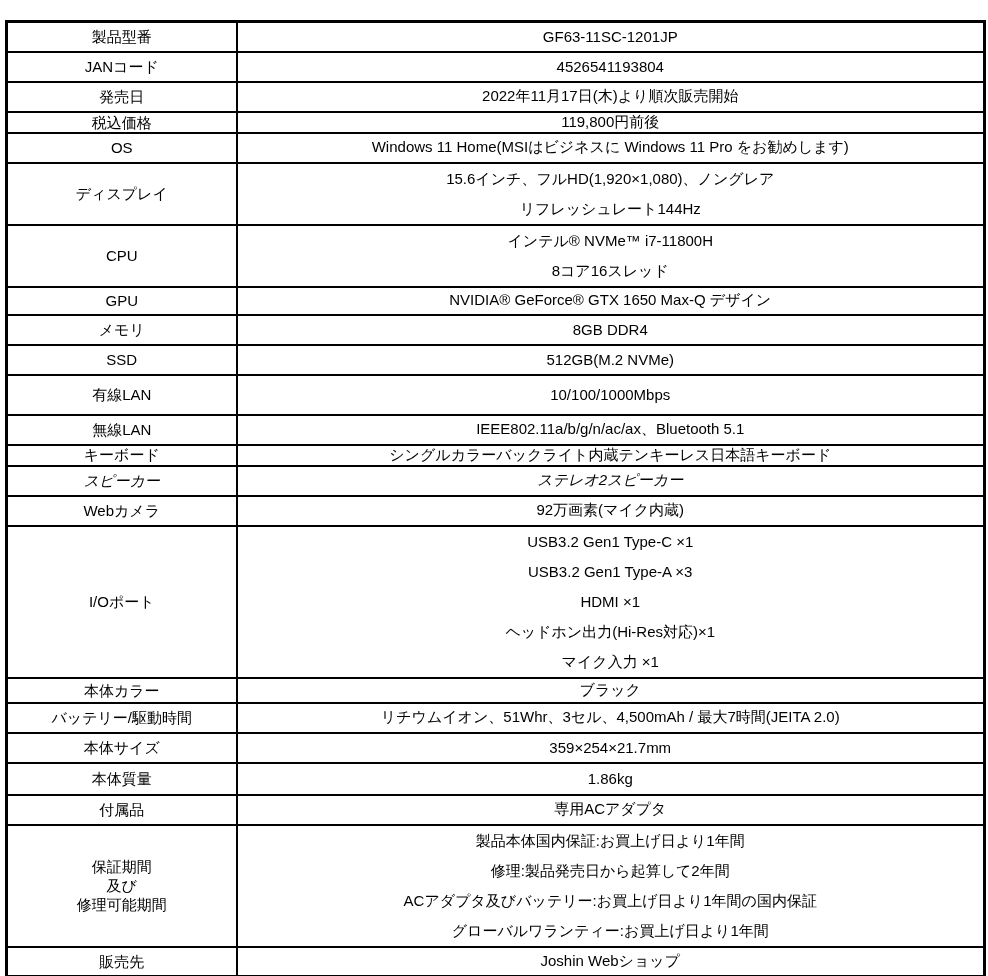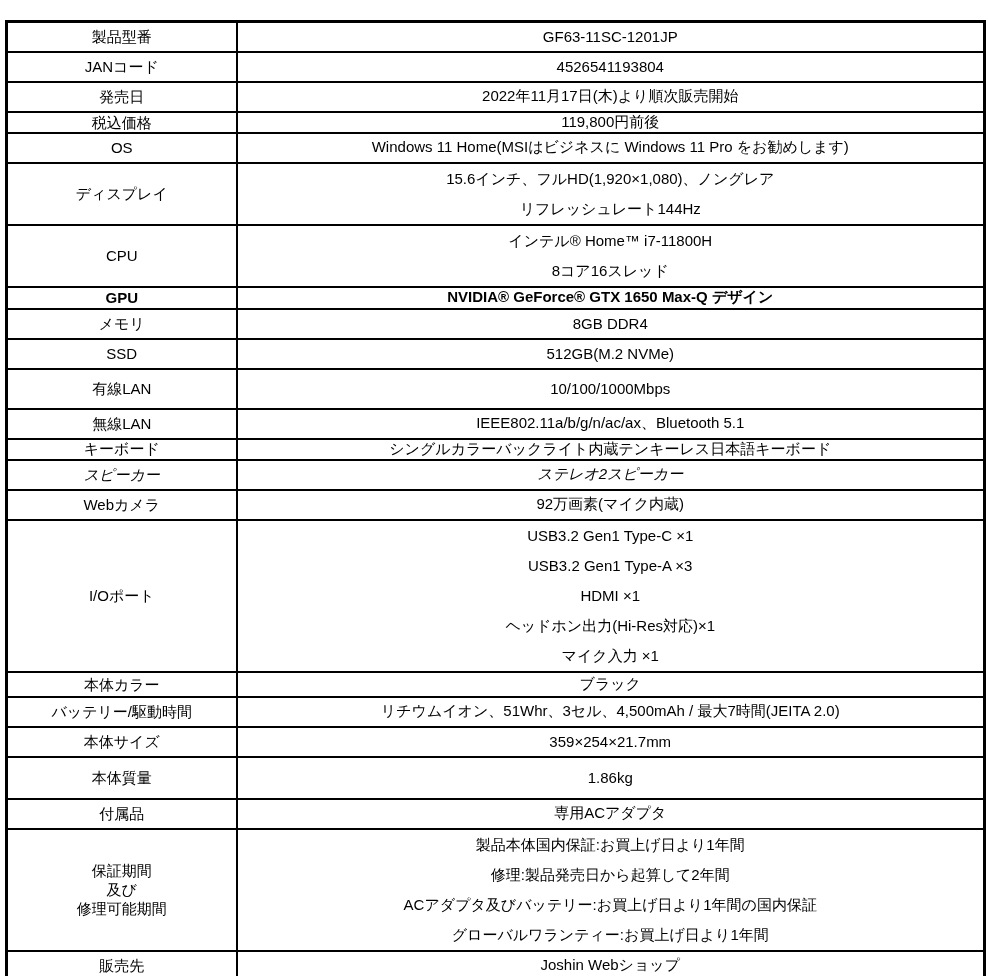--- a/index.html
+++ b/index.html
@@ -106,25 +106,25 @@
           <td>
             <div class="value-line multi">15.6インチ、フルHD(1,920×1,080)、ノングレア</div>
             <div class="value-line multi">リフレッシュレート144Hz</div>
           </td>
         </tr>
         <tr style="height: 60px;">
           <td>
             <div class="label-line">CPU</div>
           </td>
           <td>
-            <div class="value-line multi">インテル® Home™ i7-11800H</div>
+            <div class="value-line multi">インテル® NVMe™ i7-11800H</div>
             <div class="value-line multi">8コア16スレッド</div>
           </td>
         </tr>
-        <tr style="height: 22px; font-weight: bold;">
+        <tr style="height: 28px;">
           <td>
             <div class="label-line">GPU</div>
           </td>
           <td>
             <div class="value-line">NVIDIA® GeForce® GTX 1650 Max-Q デザイン</div>
           </td>
         </tr>
         <tr style="height: 30px;">
           <td>
             <div class="label-line">メモリ</div>
@@ -210,21 +210,21 @@
           </td>
         </tr>
         <tr style="height: 30px;">
           <td>
             <div class="label-line">本体サイズ</div>
           </td>
           <td>
             <div class="value-line">359×254×21.7mm</div>
           </td>
         </tr>
-        <tr style="height: 42px;">
+        <tr style="height: 32px;">
           <td>
             <div class="label-line">本体質量</div>
           </td>
           <td>
             <div class="value-line">1.86kg</div>
           </td>
         </tr>
         <tr style="height: 30px;">
           <td>
             <div class="label-line">付属品</div>

